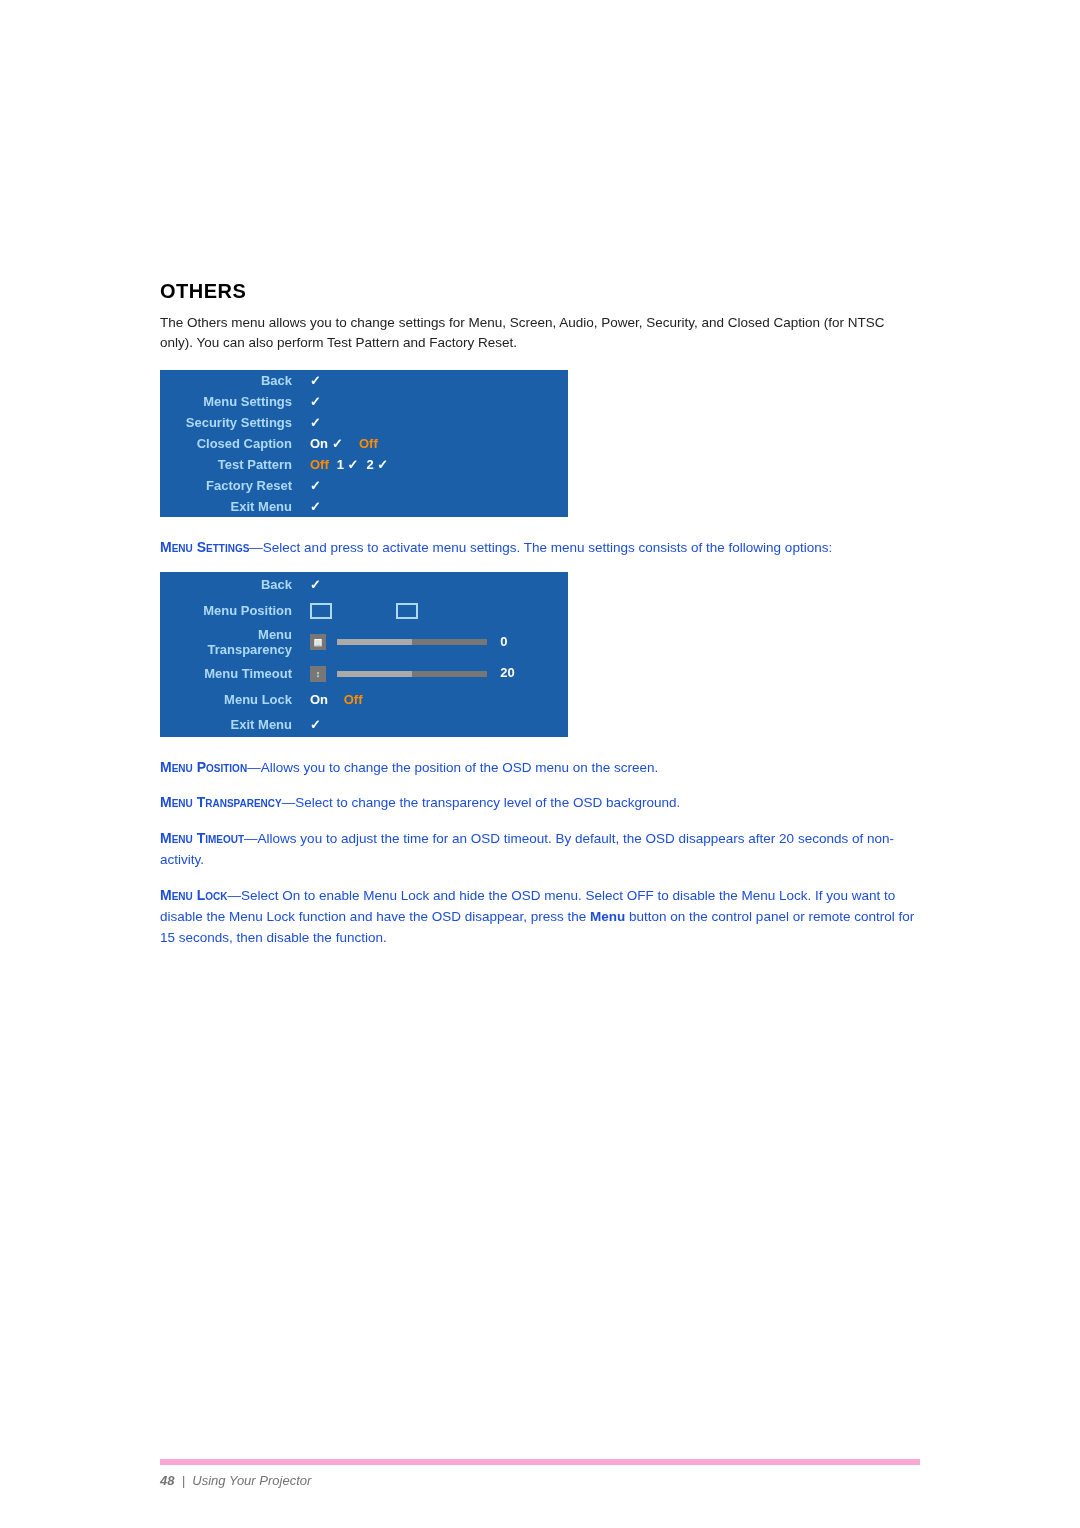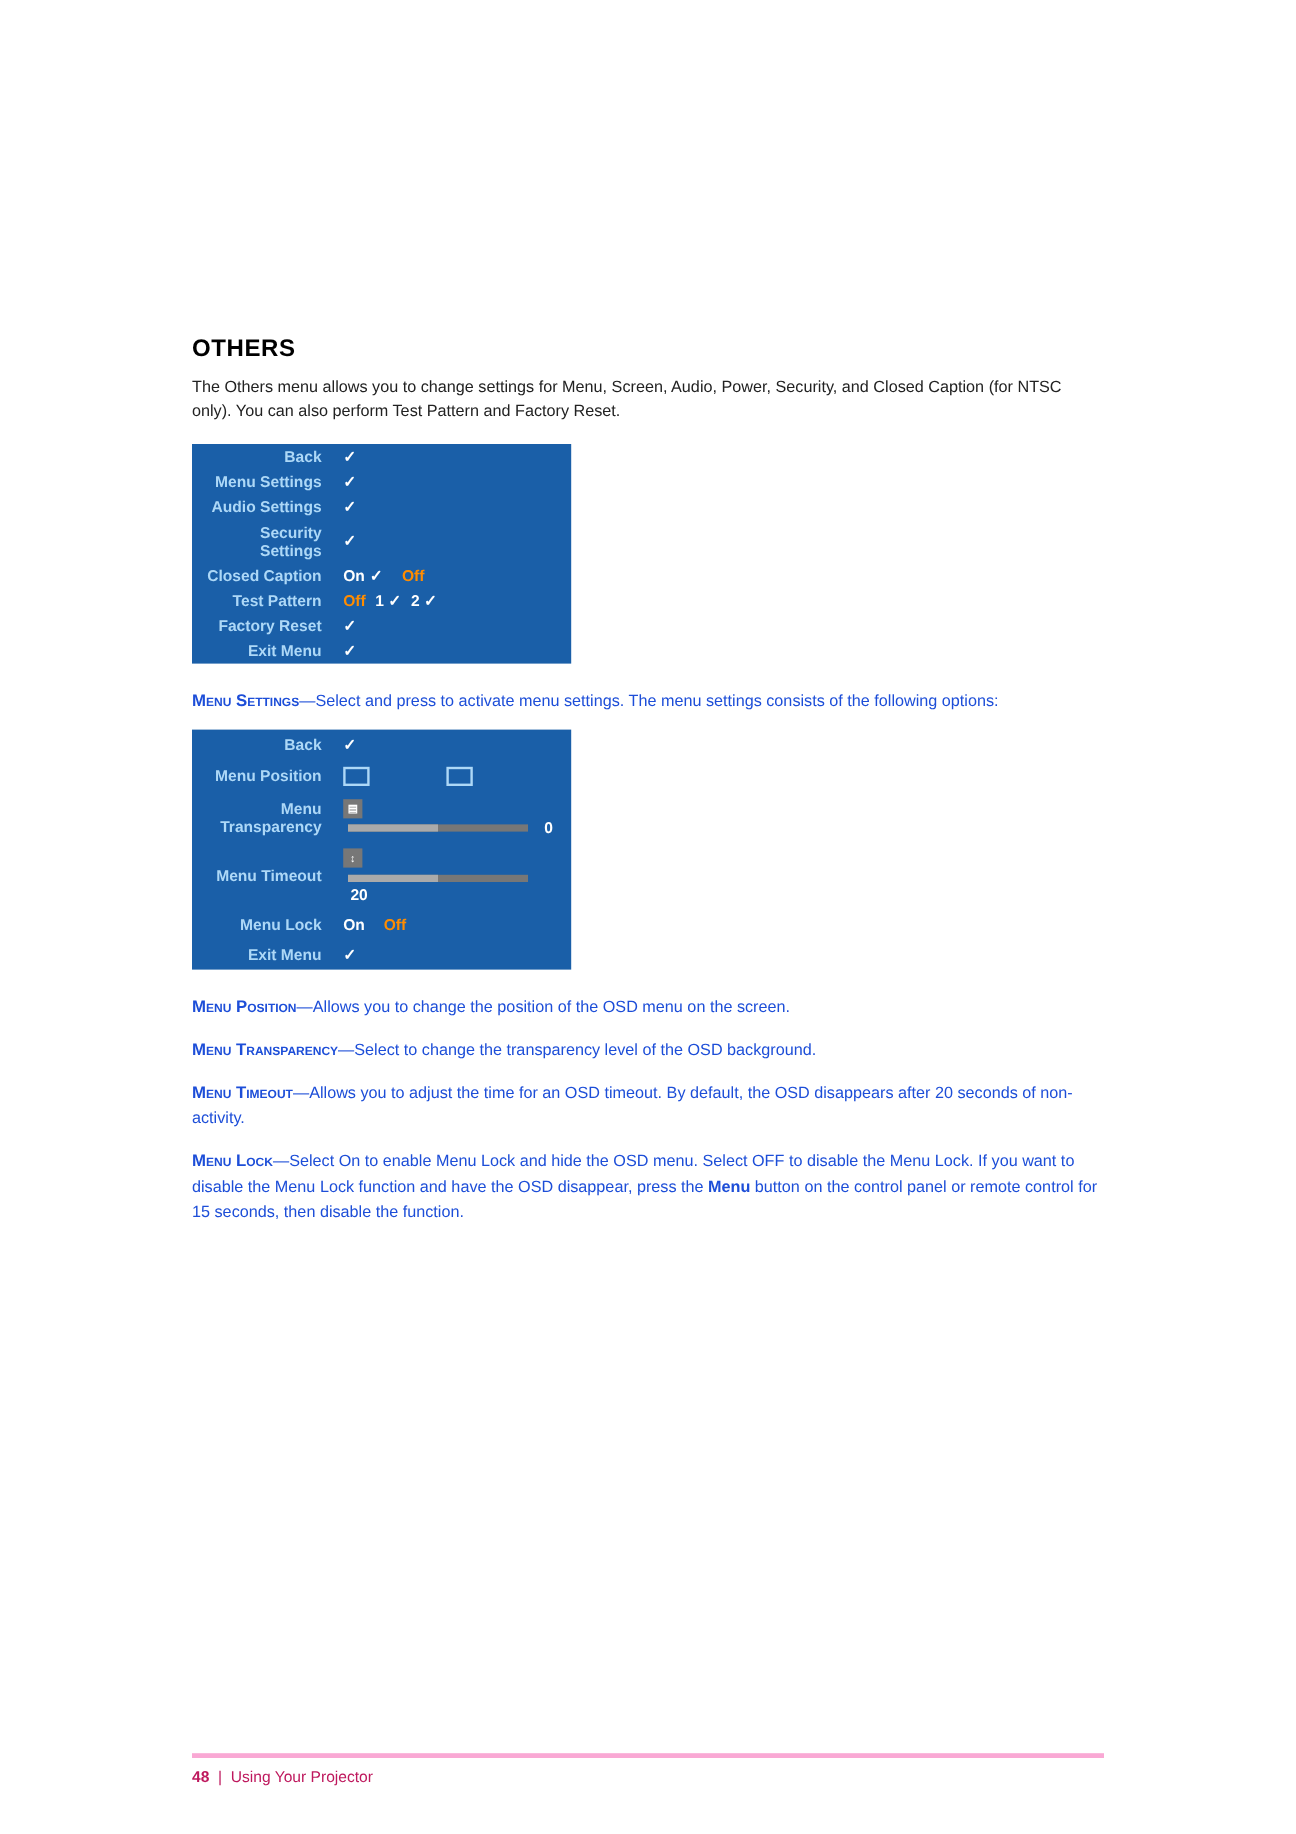--- a/index.html
+++ b/index.html
@@ -28,21 +28,21 @@
     }
     .intro-text {
       font-size: 13.5px;
       line-height: 1.5;
       margin-bottom: 16px;
       color: #222;
     }
     
     .osd-table {
       border-collapse: collapse;
-      width: 316px;
+      width: 408px;
       margin-bottom: 20px;
       background: #1a5fa8;
     }
     .osd-table td {
       padding: 3px 10px;
       font-size: 13px;
       color: #fff;
       font-weight: bold;
     }
     .osd-table .label-cell {
@@ -68,23 +68,24 @@
       font-weight: bold;
       font-size: 14px;
     }
     
     .page-footer {
       position: absolute;
       bottom: 40px;
       left: 160px;
       right: 160px;
       font-size: 13px;
-      color: #be185d;
-      border-top: 4px solid #f9a8d4;
+      color: #737373;
+      border-top: 6px solid #f9a8d4;
       padding-top: 8px;
+      font-style: italic;
     }
     .page-footer .page-num {
       font-weight: bold;
     }
   </style>
 </head>
 <body>
 
 <div class="page">
 
@@ -93,24 +94,20 @@
   <p class="intro-text">The Others menu allows you to change settings for Menu, Screen, Audio, Power, Security, and Closed Caption (for NTSC only). You can also perform Test Pattern and Factory Reset.</p>
 
   <table class="osd-table">
     <tbody id="others-menu-body">
     <tr>
           <td class="label-cell">Back</td>
           <td class="value-cell" style="min-width: 200px;"><span style="color:#fff;">✓</span></td>
         </tr>
         <tr>
           <td class="label-cell">Menu Settings</td>
-          <td class="value-cell" style="min-width: 200px;"><span style="color:#fff;">✓</span></td>
-        </tr>
-        <tr>
-          <td class="label-cell">Audio Settings</td>
           <td class="value-cell" style="min-width: 200px;"><span style="color:#fff;">✓</span></td>
         </tr>
         <tr>
           <td class="label-cell">Security Settings</td>
           <td class="value-cell" style="min-width: 200px;"><span style="color:#fff;">✓</span></td>
         </tr>
         <tr>
           <td class="label-cell">Closed Caption</td>
           <td class="value-cell" style="min-width: 200px;"><span style="color:#fff;margin-right:4px;">On</span><span style="color:#fff;margin-right:16px;">✓</span><span style="color:#ff8c00;">Off</span></td>
         </tr>

